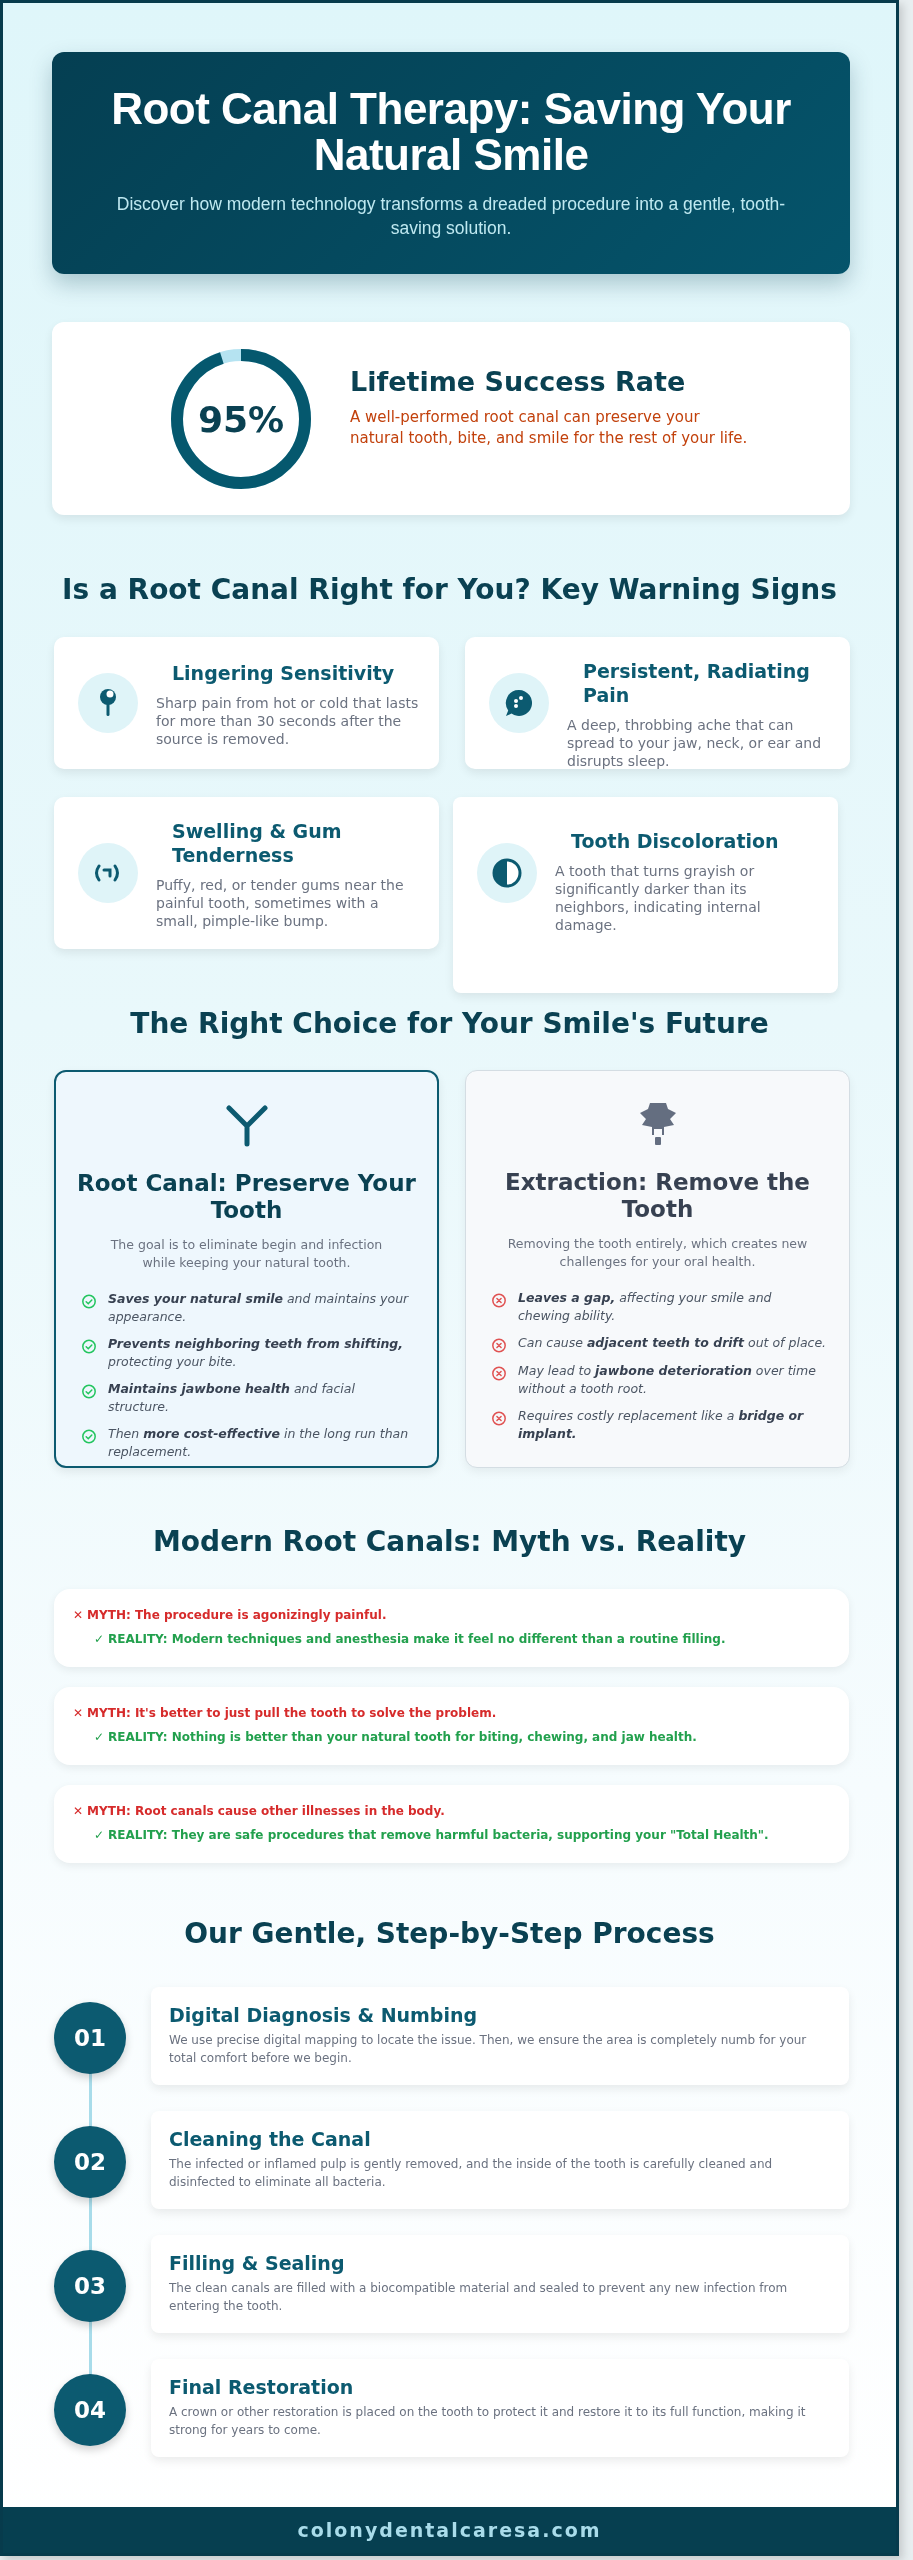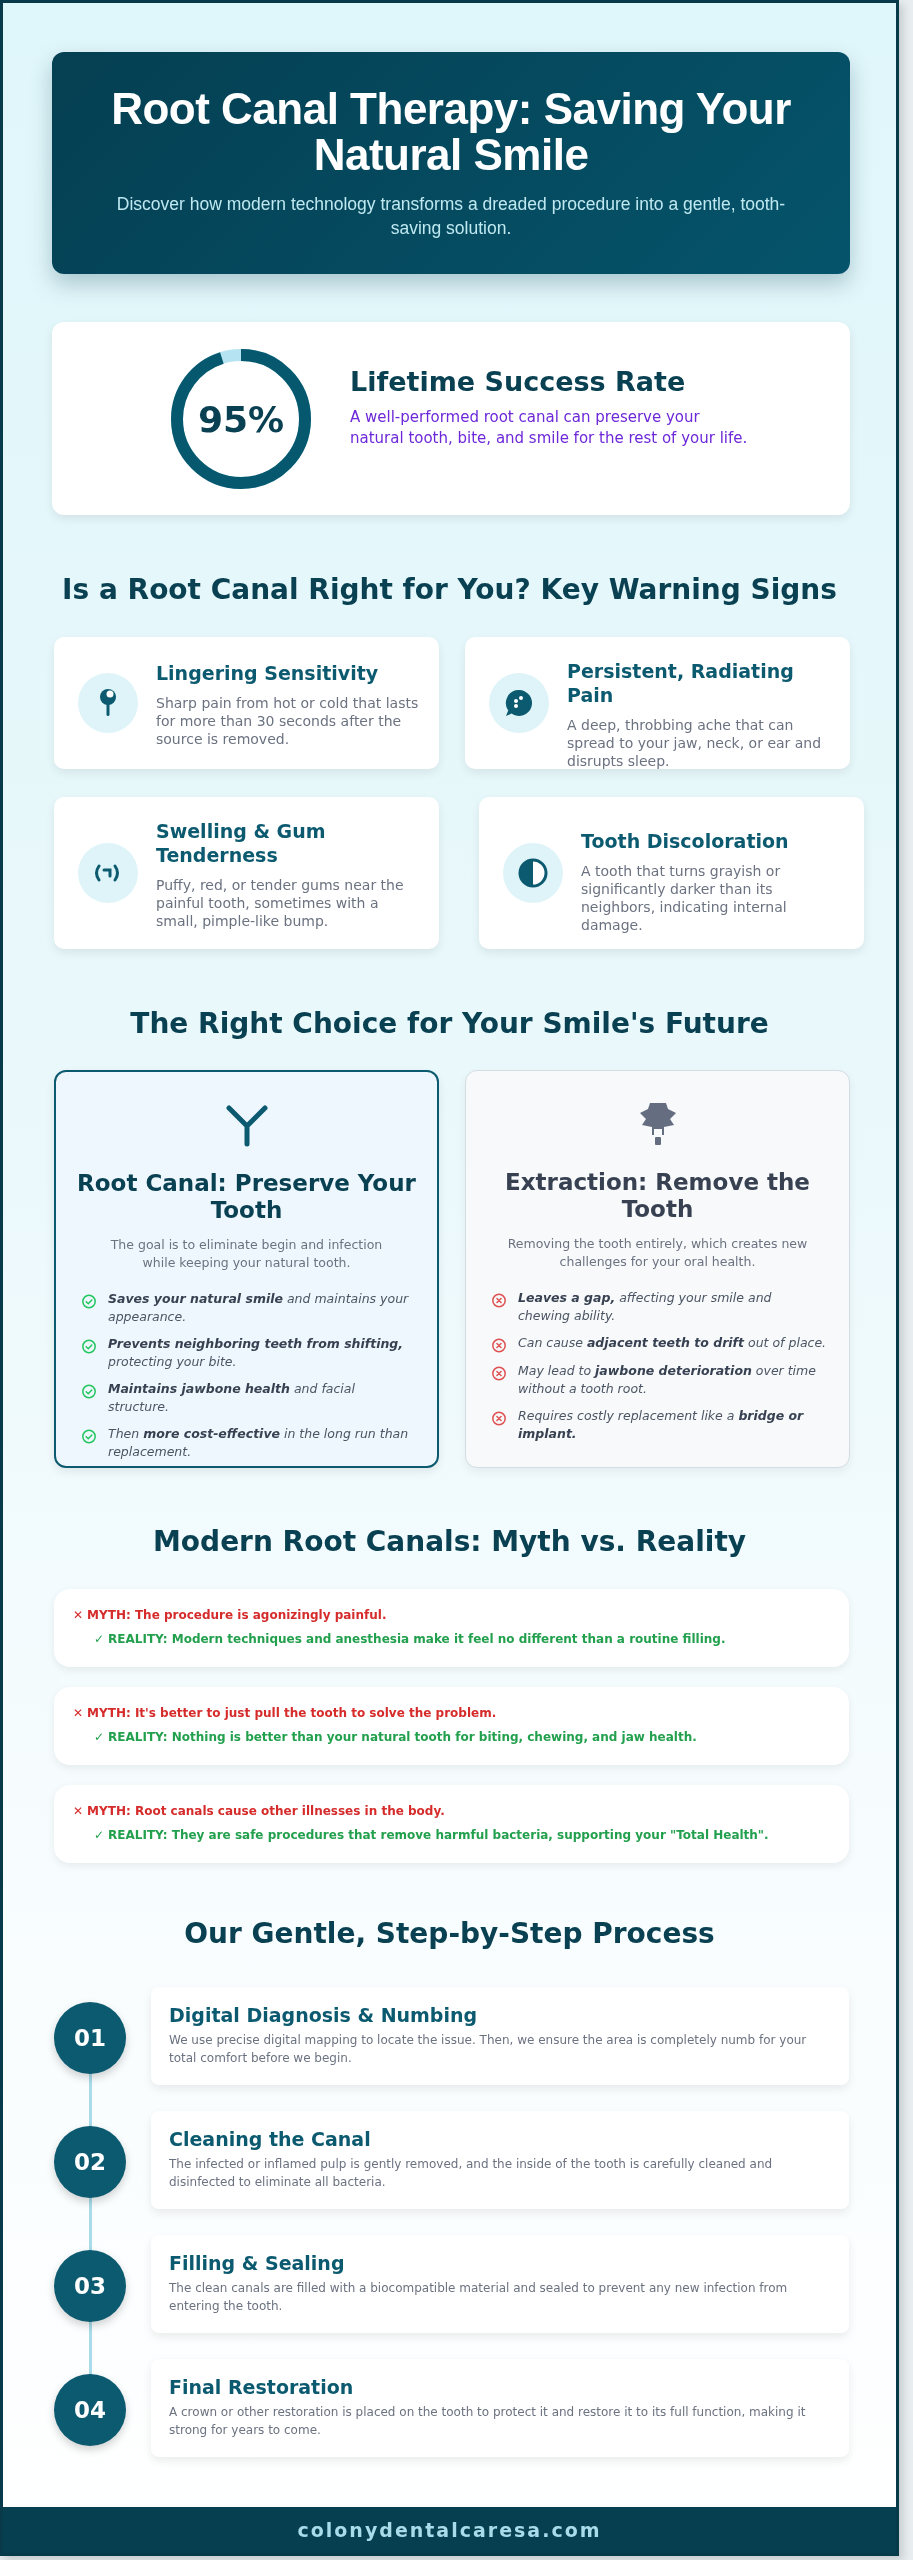--- a/index.html
+++ b/index.html
@@ -22,34 +22,34 @@
   .hero p { font-family: "Liberation Sans", sans-serif; font-size: 17.5px; line-height: 24px; color: #bfe9f1; margin-top: 14px; padding: 0 40px; }
 
   .stat-card {
     position: absolute; left: 49px; top: 319px; width: 798px; height: 193px;
     background: #fff; border-radius: 12px; box-shadow: 0 4px 10px rgba(0,0,0,0.08);
   }
   .donut { position: absolute; left: 116px; top: 24px; width: 146px; height: 146px; }
   .donut-label { position: absolute; left: 116px; top: 24px; width: 146px; height: 146px; display: flex; align-items: center; justify-content: center; font-size: 36px; font-weight: 700; color: #0a4152; }
   .stat-text { position: absolute; left: 298px; top: 44px; width: 400px; }
   .stat-text h2 { font-size: 27px; font-weight: 700; color: #0a4152; }
-  .stat-text p { font-size: 15px; line-height: 21px; color: #6d28d9; margin-top: 10px; }
+  .stat-text p { font-size: 15px; line-height: 21px; color: #c2410c; margin-top: 10px; }
 
   .section-title { position: absolute; left: 0; width: 893px; text-align: center; font-size: 28px; font-weight: 700; color: #0a4152; }
 
   .sign-card {
     position: absolute; width: 385px; background: #fff; border-radius: 10px;
     box-shadow: 0 4px 10px rgba(0,0,0,0.08);
   }
   .sign-icon {
     position: absolute; left: 24px; width: 60px; height: 60px; border-radius: 50%;
     background: #dff4f8; display: flex; align-items: center; justify-content: center;
   }
   .sign-body { position: absolute; left: 102px; right: 20px; }
-  .sign-body h3 { font-size: 19px; font-weight: 700; color: #0c5a70; line-height: 24px; }
+  .sign-body h3 { font-size: 19px; font-weight: 700; color: #0c5a70; line-height: 24px; margin-left: 16px; }
   .sign-body p { font-size: 14px; line-height: 18px; color: #6b7280; margin-top: 9px; }
 
   .choice-card {
     position: absolute; top: 1067px; width: 385px; height: 398px; border-radius: 12px;
     text-align: center;
   }
   .choice-rc { left: 51px; background: #eef7fd; border: 2px solid #0c5a70; box-shadow: 0 4px 10px rgba(0,0,0,0.08); }
   .choice-ex { left: 462px; background: #f7f9fb; border: 1.5px solid #d4dde3; box-shadow: 0 4px 10px rgba(0,0,0,0.06); }
   .choice-icon { margin: 30px auto 0; width: 44px; height: 46px; }
   .choice-card h3 { font-size: 23px; font-weight: 700; line-height: 27px; margin-top: 18px; padding: 0 18px; }
@@ -150,21 +150,21 @@
           <path d="M11 7 H17 V13" stroke="#0c5a70" stroke-width="3" fill="none" stroke-linecap="round"></path>
           <path d="M22 3 Q27 10 22 17" stroke="#0c5a70" stroke-width="3" fill="none" stroke-linecap="round"></path>
         </svg>
     </div>
     <div class="sign-body" style="top:22px;">
       <h3>Swelling &amp; Gum Tenderness</h3>
       <p>Puffy, red, or tender gums near the painful tooth, sometimes with a small, pimple-like bump.</p>
     </div>
   </div>
 
-  <div class="sign-card" style="left:476px; top:794px; height:152px;">
+  <div class="sign-card" style="left:450px; top:794px; height:196px;border-radius:8px;">
     <div class="sign-icon" style="top:46px;">
       <svg width="32" height="32" viewBox="0 0 32 32">
           <circle cx="16" cy="16" r="13" fill="#fff" stroke="#0c5a70" stroke-width="3"></circle>
           <path d="M16 3 A13 13 0 0 0 16 29 Z" fill="#0c5a70"></path>
         </svg>
     </div>
     <div class="sign-body" style="top:32px;">
       <h3>Tooth Discoloration</h3>
       <p>A tooth that turns grayish or significantly darker than its neighbors, indicating internal damage.</p>
     </div>

